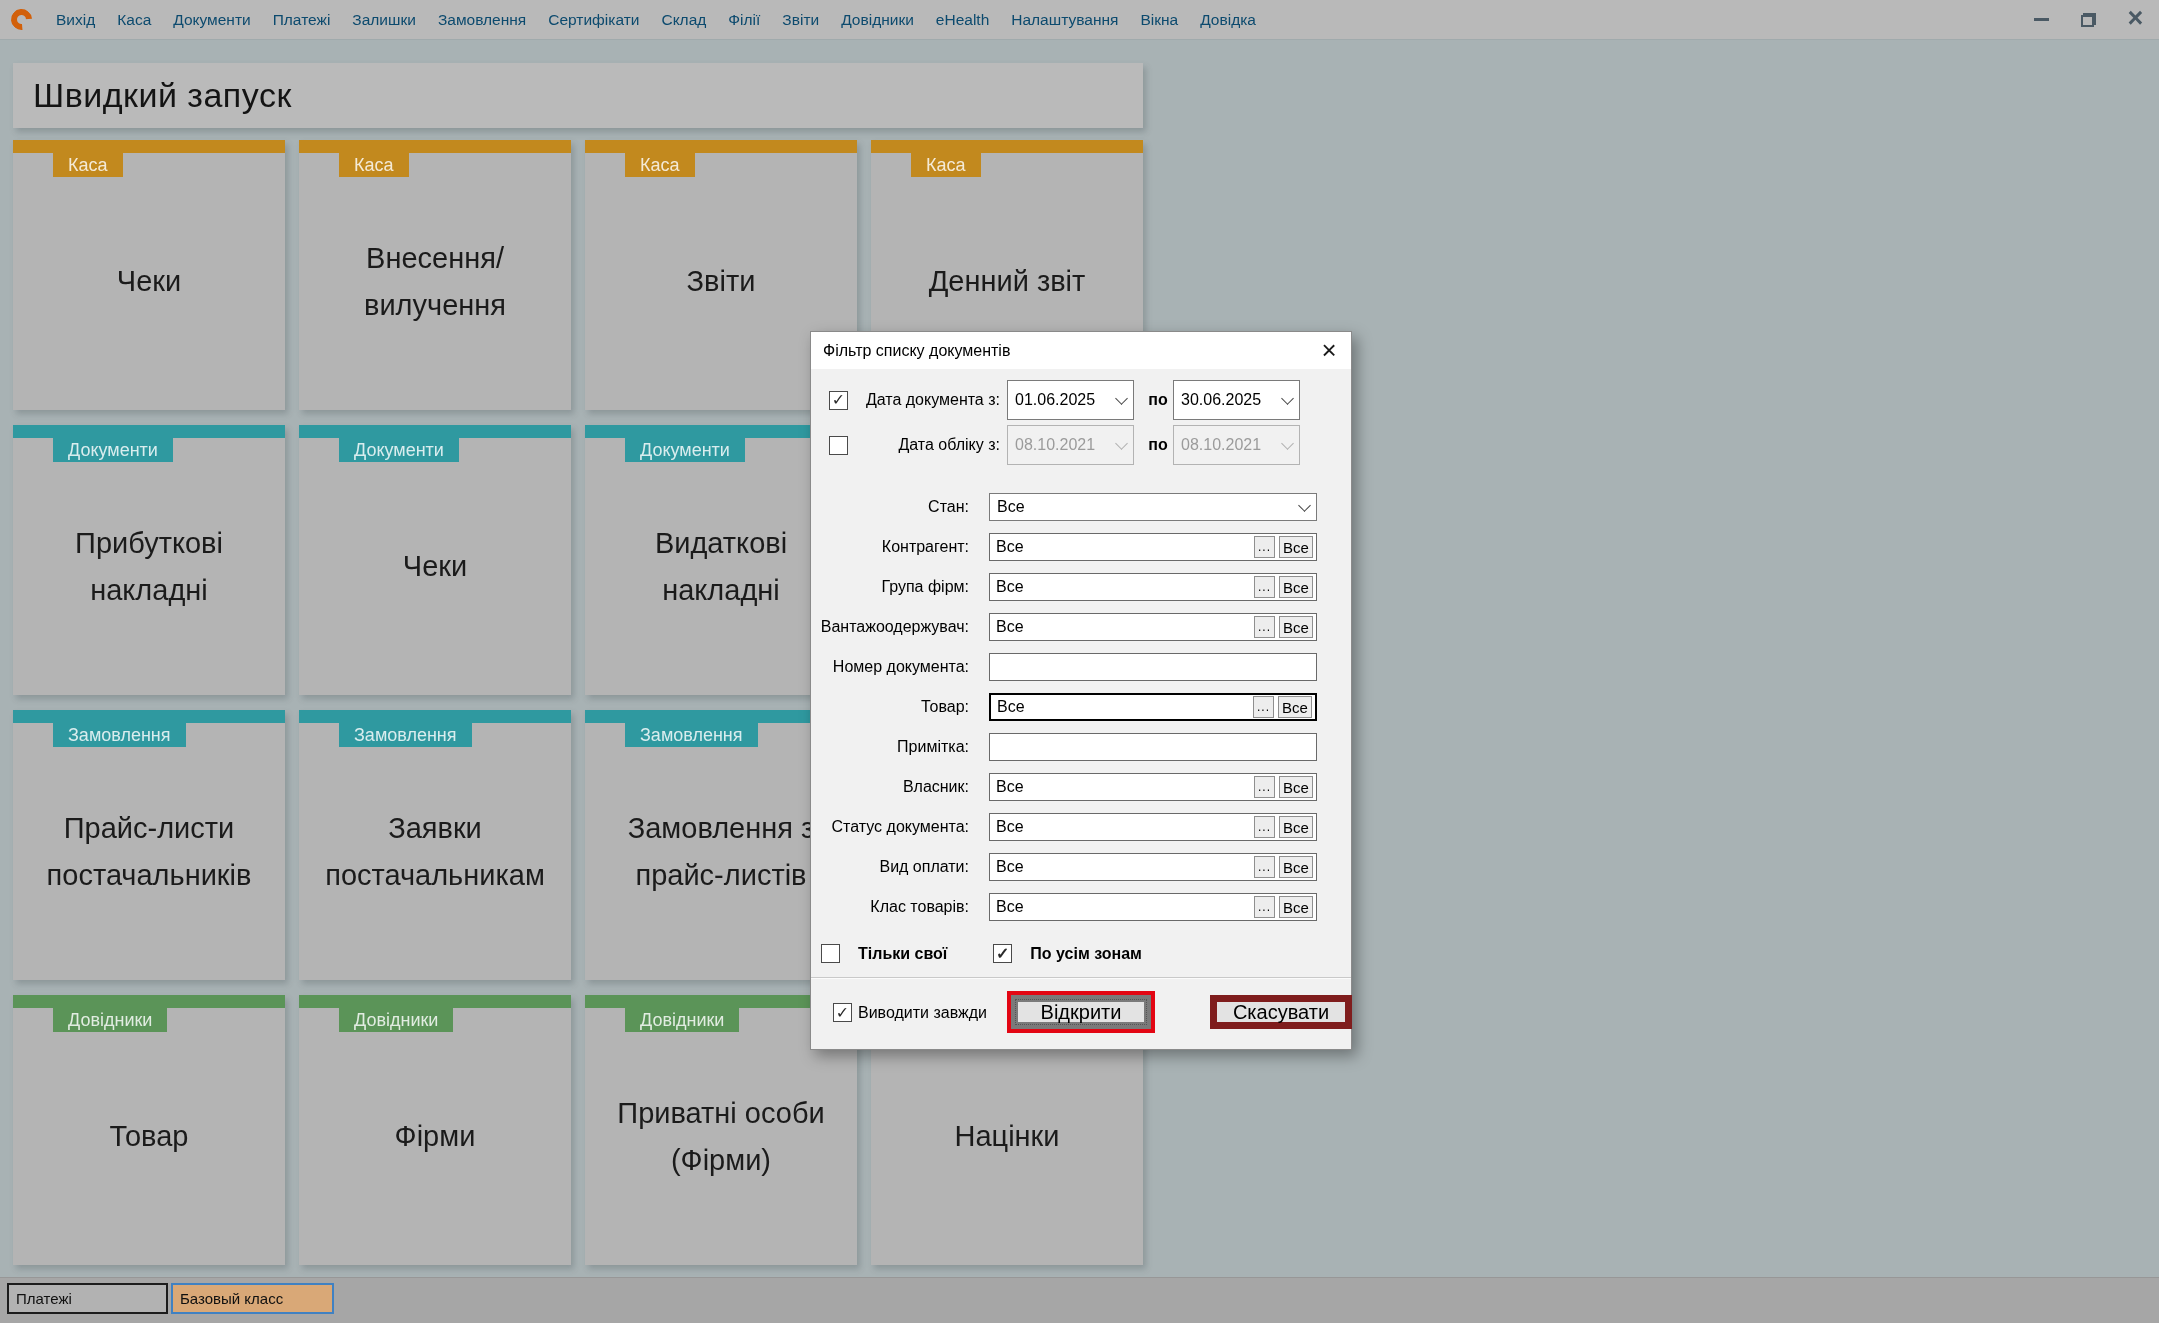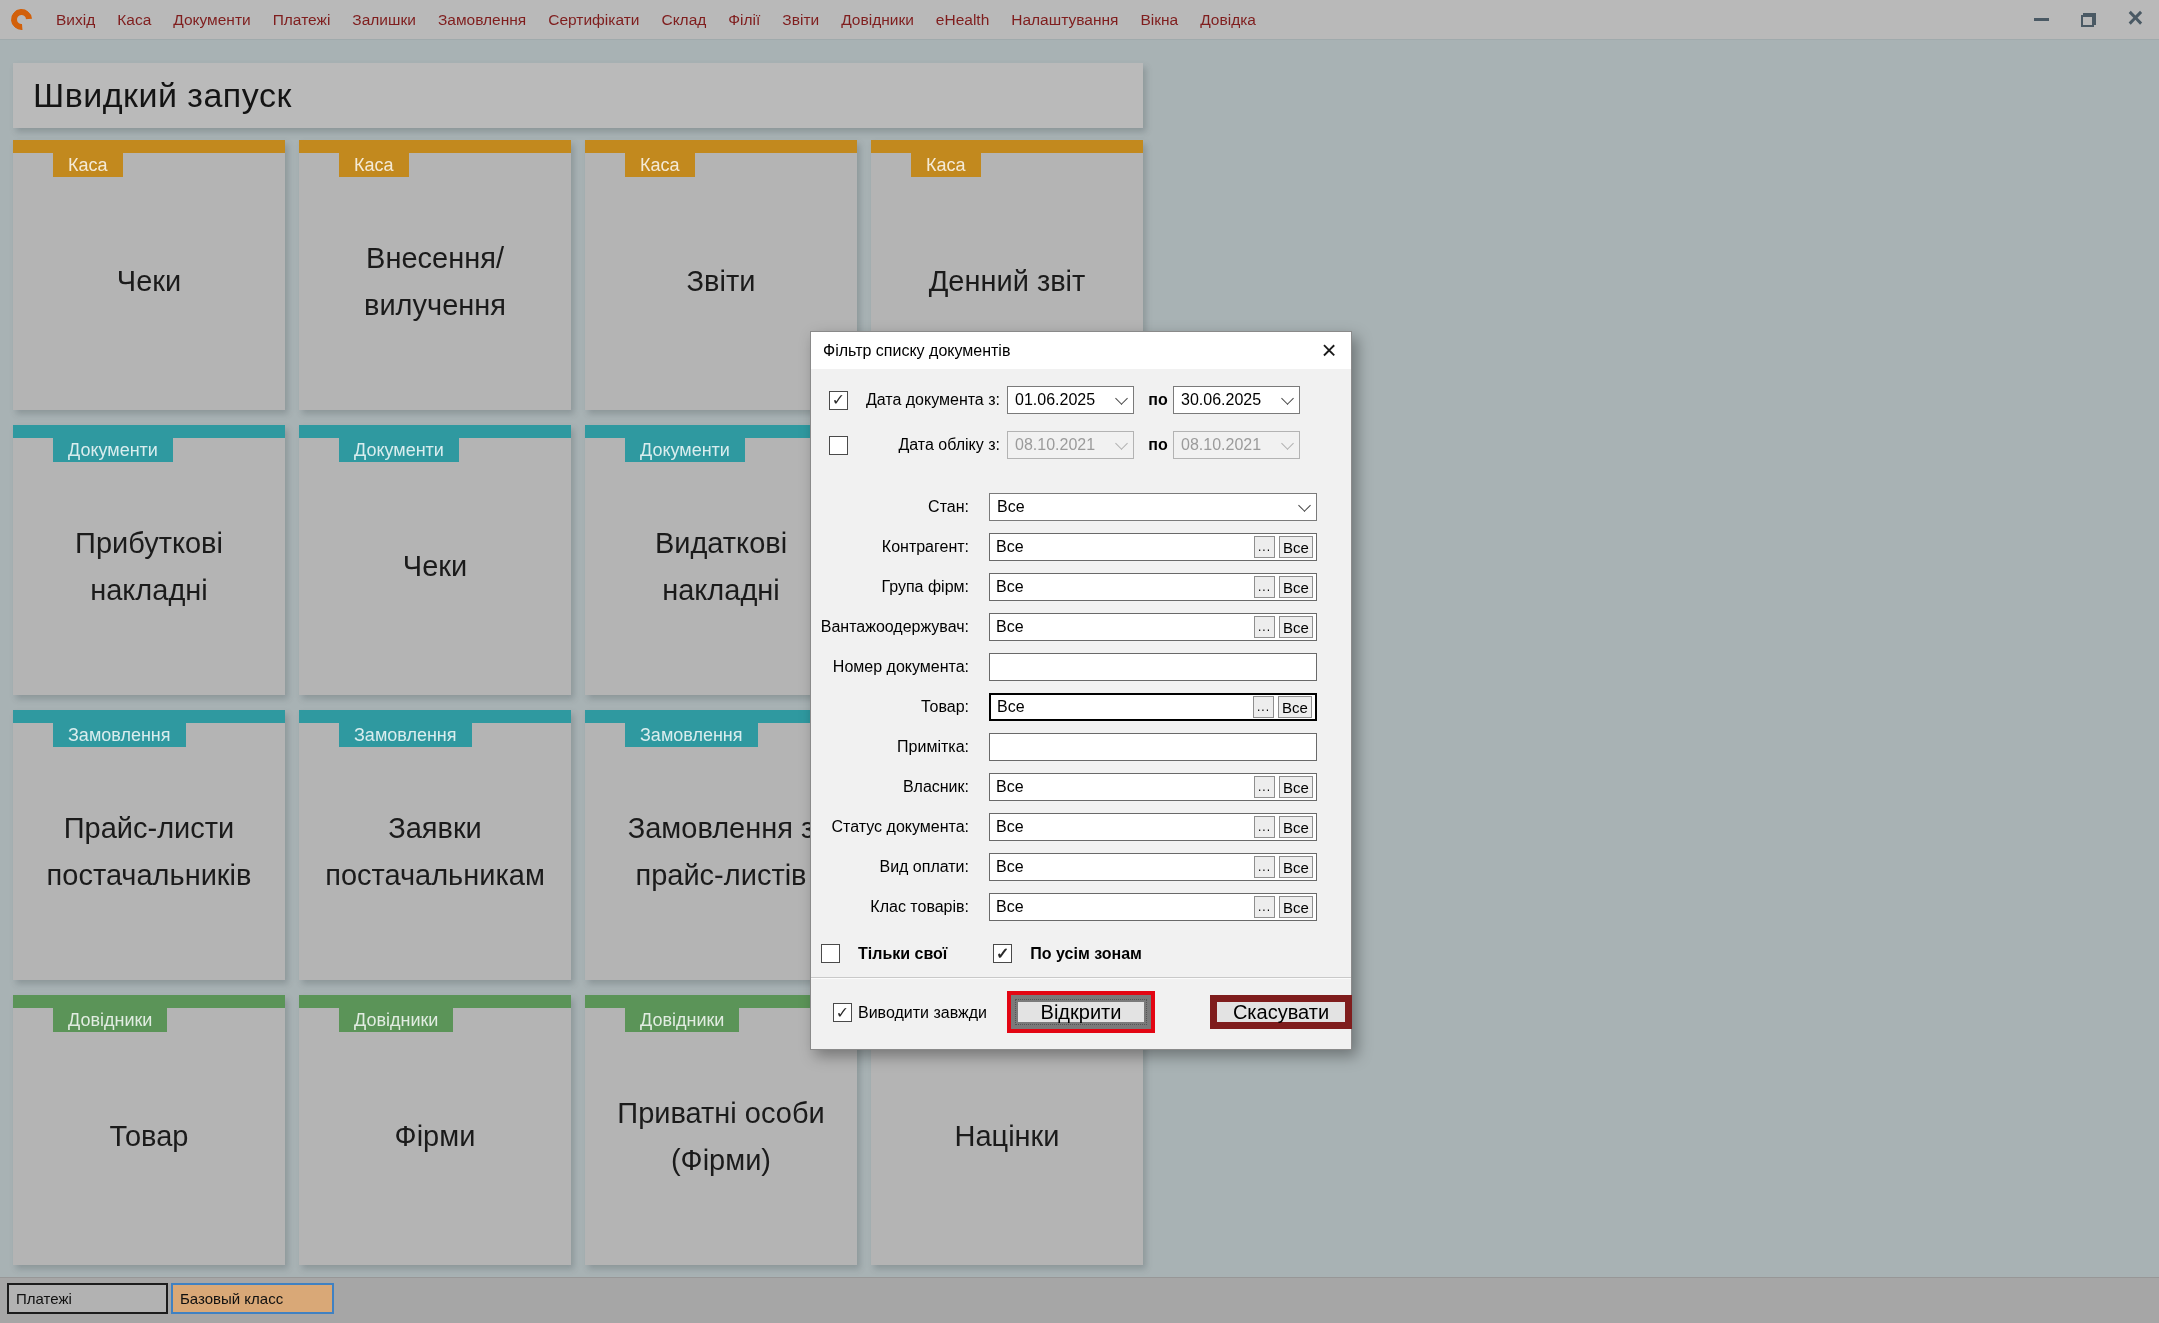--- a/index.html
+++ b/index.html
@@ -8,21 +8,21 @@
     background:#A8B2B4;font-family:"Liberation Sans",sans-serif;
     -webkit-font-smoothing:antialiased;
   }
   
   .menubar{position:absolute;top:0;left:0;right:0;height:39px;background:#B9B9B9;
     border-bottom:1px solid #A0AAAC;display:flex;align-items:center;}
   .app-icon{width:21px;height:21px;margin:0 13px 0 11px;border-radius:50%;
     border:6px solid #D2600A;border-right-color:transparent;transform:rotate(40deg);
     box-sizing:border-box;flex:none;}
   .menu-items{display:flex;align-items:center;height:100%;}
-  .menu-item{padding:0 11px;font-size:15.5px;color:#7f1d1d;line-height:39px;cursor:default;white-space:nowrap;}
+  .menu-item{padding:0 11px;font-size:15.5px;color:#0c4a6e;line-height:39px;cursor:default;white-space:nowrap;}
   .win-controls{margin-left:auto;display:flex;height:100%;}
   .win-btn{width:47px;height:100%;display:flex;align-items:center;justify-content:center;}
   .icon-min{width:15px;height:3px;background:#4A5964;}
   .icon-restore{position:relative;width:15px;height:14px;}
   .icon-restore::before{content:"";position:absolute;right:0;top:0;width:9px;height:8px;border:2px solid #4A5964;}
   .icon-restore::after{content:"";position:absolute;left:0;bottom:0;width:9px;height:8px;border:2px solid #4A5964;background:#B9B9B9;}
   .icon-close{color:#4A5964;font-size:27px;line-height:27px;font-weight:bold;margin-top:-3px;}
   
   .ql-header{position:absolute;left:13px;top:63px;width:1130px;height:65px;background:#BABABA;
     box-shadow:3px 4px 6px rgba(60,70,75,.25);display:flex;align-items:center;}
@@ -44,21 +44,21 @@
     display:flex;align-items:center;}
   .dialog-title{font-size:16px;color:#000;padding-left:12px;}
   .dialog-close{margin-left:auto;width:44px;height:100%;display:flex;align-items:center;
     justify-content:center;font-size:26px;color:#1a1a1a;font-weight:300;cursor:pointer;}
   .cb{width:19px;height:19px;background:#fff;border:1px solid #4A4A4A;box-sizing:border-box;
     display:inline-flex;align-items:center;justify-content:center;font-size:16px;color:#2b2b2b;flex:none;}
   .cb.checked::after{content:"✓";margin-top:-1px;}
   .date-row{position:absolute;left:0;right:0;height:28px;display:flex;align-items:center;padding-left:18px;}
   .date-label{width:156px;text-align:right;padding-right:4px;font-size:16px;color:#000;
     box-sizing:border-box;white-space:nowrap;margin-left:0;}
-  .combo{width:127px;height:28px;background:#fff;border:1px solid #7A7A7A;box-sizing:border-box;
+  .combo{width:127px;height:40px;background:#fff;border:1px solid #7A7A7A;box-sizing:border-box;
     display:flex;align-items:center;font-size:16px;color:#000;padding:0 7px;margin-left:3px;}
   .combo .chev{margin-left:auto;width:8px;height:8px;border-right:1.6px solid #444;
     border-bottom:1.6px solid #444;transform:rotate(45deg);margin-top:-4px;flex:none;}
   .combo.disabled{background:#F1F1F1;color:#9B9B9B;border-color:#B3B3B3;}
   .combo.disabled .chev{border-color:#AFAFAF;}
   .conj{font-size:16px;font-weight:bold;color:#000;margin:0 0 0 12px;width:24px;text-align:center;}
   .fields{position:absolute;top:161px;left:0;right:0;}
   .frow{display:flex;align-items:center;height:28px;margin-bottom:12px;}
   .flabel{width:178px;text-align:right;padding-right:20px;font-size:16px;color:#000;
     box-sizing:border-box;flex:none;white-space:nowrap;}

